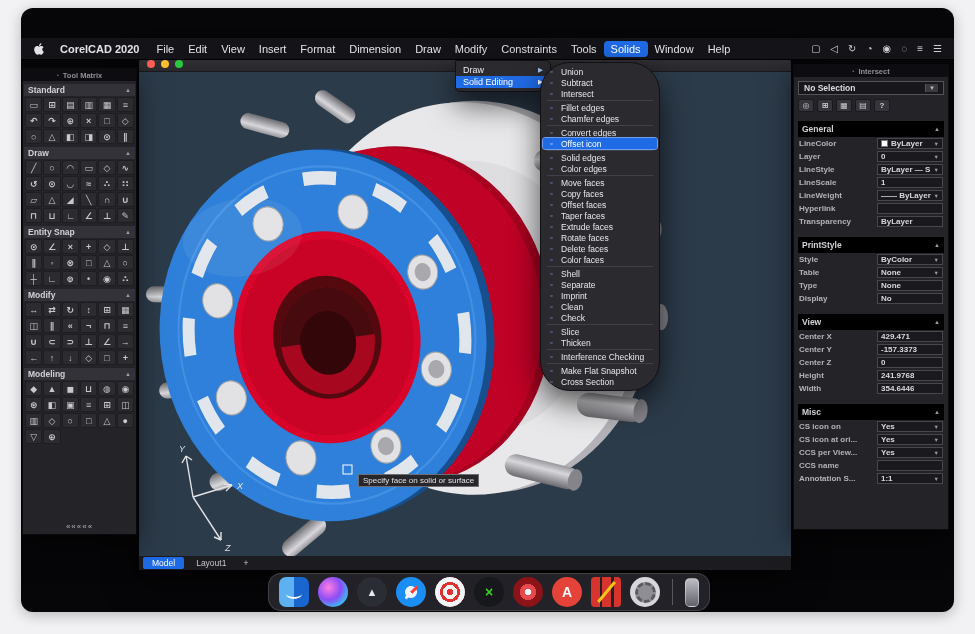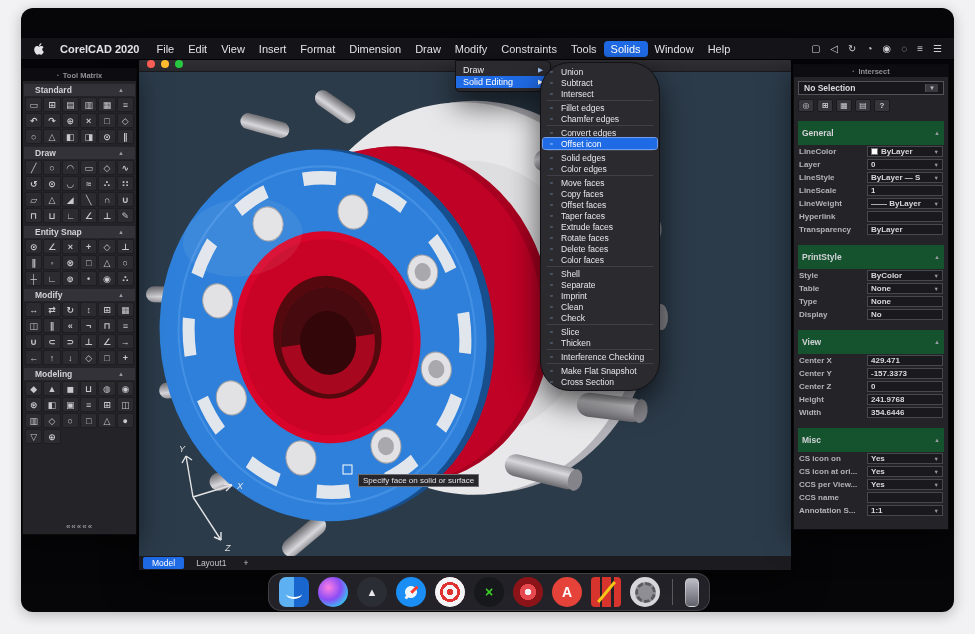--- a/index.html
+++ b/index.html
@@ -23,21 +23,21 @@
   
   .palette { position:absolute; background:#242428; border:1px solid #0b0b0e;
     box-shadow:0 10px 26px rgba(0,0,0,.55); z-index:30;font-weight:bold; }
   .pal-titlebar { height:12px; background:#0d0d11; display:flex; align-items:center; justify-content:center;
     gap:4px; font-size:7.5px; color:#8f8f96; }
   .pal-dot { font-size:6px; color:#6a6a72; }
 
   
   .tm-palette { left:1px; top:60px; width:115px; height:467px; }
   .tm-body { padding:1px 1px 0 1px; }
-  .tm-sec-h { height:12px; background:#323238; display:flex; align-items:center; padding:0 11px;
+  .tm-sec-h { height:12px; background:#323238; display:flex; align-items:center; padding:0 4px;
     font-size:8.5px; color:#d2d2d7; margin-top:2px; }
   .tm-arr { margin-left:auto; font-size:6px; color:#9a9aa2; }
   .tm-grid { display:grid; grid-template-columns:repeat(6,1fr); gap:1px; padding:1px 1px; }
   .tm-cell { height:15px; display:flex; align-items:center; justify-content:center; font-size:9px;
     color:#c8c8cf; background:#2b2b30; border:1px solid #1d1d22; border-radius:2px; }
   .tm-collapse { position:absolute; bottom:3px; left:0; right:0; text-align:center;
     color:#8f8f96; font-size:8px; letter-spacing:1px; }
 
   
   .window { position:absolute; left:118px; top:48px; width:652px; height:514px; background:#242428;
@@ -79,23 +79,23 @@
 
   
   .prop-palette { left:772px; top:56px; width:156px; height:466px; }
   .prop-body { padding:4px; }
   .sel-dropdown { height:14px; background:#18181c; border:1px solid #53535a; display:flex; align-items:center;
     padding:0 5px; font-size:8.5px; color:#dcdce0; }
   .sel-dd-arrow { margin-left:auto; font-size:6px; color:#b9b9c0; background:#3a3a40; padding:1px 3px; border-left:1px solid #53535a; }
   .prop-toolbar { display:flex; gap:3px; margin:4px 0; }
   .pt-btn { width:16px; height:13px; background:#35353b; border:1px solid #1a1a1e; color:#cfcfd5;
     font-size:8px; display:flex; align-items:center; justify-content:center; border-radius:2px; }
-  .prop-sec-h { height:24px; background:#14532d; display:flex; align-items:center; padding:0 4px;
+  .prop-sec-h { height:16px; background:#000000; display:flex; align-items:center; padding:0 4px;
     font-size:8.5px; color:#d2d2d7; margin-top:9px; }
-  .prow { height:13px; display:flex; align-items:center; gap:6px; padding:0 1px; }
+  .prow { height:13px; display:flex; align-items:center; gap:16px; padding:0 1px; }
   .plabel { font-size:8px; color:#b2b2b9; width:62px; white-space:nowrap; overflow:hidden; flex:0 0 62px; }
   .pval { flex:1; height:11px; background:#1a1a1e; border:1px solid #47474e; display:flex; align-items:center;
     padding:0 3px; font-size:8px; color:#d8d8dd; gap:3px; overflow:hidden; }
   .pv-text { white-space:nowrap; overflow:hidden; }
   .pv-dd { margin-left:auto; font-size:5.5px; color:#9a9aa2; }
   .swatch { width:7px; height:7px; border:1px solid #77777e; flex:0 0 7px; }
 
   
   .dock { position:absolute; left:247px; top:565px; width:442px; height:38px;
     background:rgba(58,58,68,.55); border:1px solid rgba(255,255,255,.14); border-radius:13px;

